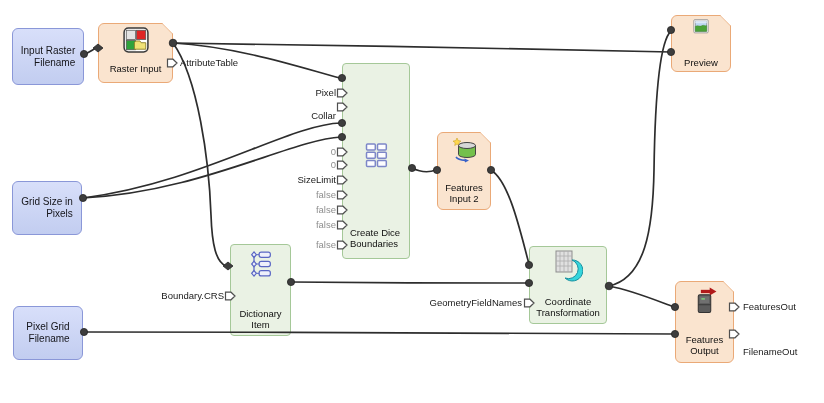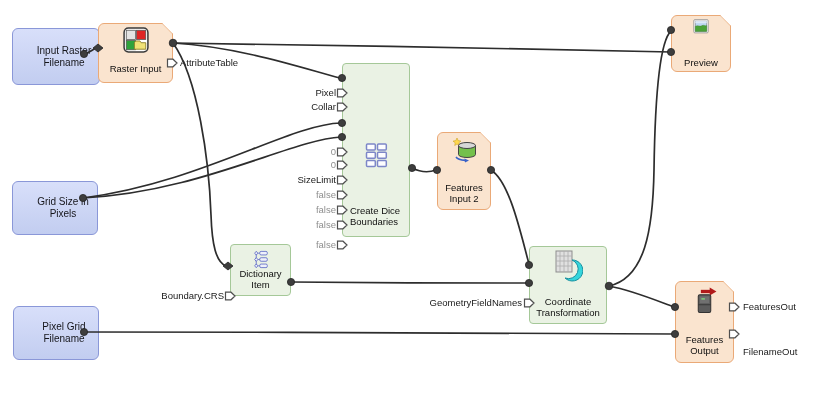--- a/index.html
+++ b/index.html
@@ -1,22 +1,22 @@
 <!DOCTYPE html>
 <html><head>
 <meta charset="utf-8">
 <style>
   html,body{margin:0;padding:0;background:#fff;}
   .canvas{position:relative;width:824px;height:403px;background:#ffffff;
           font-family:"Liberation Sans",sans-serif;overflow:hidden;}
   .srcbox{position:absolute;background:linear-gradient(#d8dffa,#c2cdf0);
           border:1px solid #8a97d8;border-radius:6px;
           display:flex;align-items:center;justify-content:center;
-          font-size:10px;line-height:12px;color:#15151a;text-align:center;
-          white-space:pre-line;padding-left:16px;}
+          font-size:10px;line-height:12px;color:#15151a;text-align:right;
+          white-space:pre-line;}
   .node{position:absolute;display:flex;flex-direction:column;align-items:center;
         box-sizing:border-box;}
   .node.orange{background:#fae4cf;border:1.3px solid #eaa977;border-radius:6px;
         clip-path:polygon(0 0,calc(100% - 11px) 0,100% 11px,100% 100%,0 100%);}
   .node.orange::after{content:'';position:absolute;top:4px;right:-4px;width:17px;height:1.3px;
         background:#eaa977;transform:rotate(45deg);}
   .node.green{background:#eaf2e4;border:1.2px solid #a5c898;border-radius:4px;}
   .caption{font-size:9.5px;line-height:10.5px;color:#101010;text-align:center;
            white-space:pre-line;}
   .spacer{flex:1;}
@@ -49,21 +49,21 @@
       <rect x="1" y="1" width="22" height="22" rx="4" fill="#ffffff" stroke="#3a3a3a" stroke-width="1.4"></rect>
       <rect x="3" y="3" width="8.5" height="8.5" fill="#e3e3e3" stroke="#555" stroke-width=".7"></rect>
       <rect x="12.5" y="3" width="8.5" height="8.5" fill="#df2424" stroke="#555" stroke-width=".7"></rect>
       <rect x="3" y="12.5" width="8.5" height="8.5" fill="#2fa33c" stroke="#555" stroke-width=".7"></rect>
       <path d="M10.5 14.5 l1.2 -1.6 h4 l1 1.6 h4.3 v6 h-10.5 z" fill="#f1e276" stroke="#8a7a22" stroke-width=".8"></path>
     </svg>
     <div class="spacer"></div>
     <div class="caption" style="margin-bottom:8px;">Raster Input</div>
   </div>
 
-  <div class="node green" style="left:342px;top:63px;width:68px;height:174px;">
+  <div class="node green" style="left:342px;top:63px;width:68px;height:196px;">
     <svg class="icon" width="27" height="26" viewBox="0 0 26 26" style="position:absolute;left:20px;top:78px;">
       <g fill="#fdfdff" stroke="#7d87c8" stroke-width="1.5">
         <rect x="3" y="2" width="8.8" height="6" rx="1"></rect>
           <rect x="14" y="2" width="8.8" height="6" rx="1"></rect>
         <rect x="3" y="10.3" width="8.8" height="6" rx="1"></rect>
           <rect x="14" y="10.3" width="8.8" height="6" rx="1"></rect>
         <rect x="3" y="18.6" width="8.8" height="6" rx="1"></rect>
           <rect x="14" y="18.6" width="8.8" height="6" rx="1"></rect>
       </g>
     </svg>
@@ -77,21 +77,21 @@
       <path d="M7.5 8.5 v9 a8.5 3 0 0 0 17 0 v-9 z" fill="#74c04c" stroke="#444" stroke-width="1"></path>
       <ellipse cx="16" cy="8.5" rx="8.5" ry="3" fill="#d7d7d7" stroke="#444" stroke-width="1"></ellipse>
       <path d="M5 20 a11 5 0 0 0 9 3.4" fill="none" stroke="#3a62c8" stroke-width="1.6"></path>
       <polygon points="14,25.4 18,23.4 13.4,21.6" fill="#3a62c8"></polygon>
     </svg>
     <div class="spacer"></div>
     <div class="caption" style="margin-bottom:5px;">Features
 Input 2</div>
   </div>
 
-  <div class="node green" style="left:230px;top:244px;width:61px;height:52px;">
+  <div class="node green" style="left:230px;top:244px;width:61px;height:92px;">
     <svg class="icon" width="24" height="28" viewBox="0 0 24 30" style="margin-top:5px;">
       <line x1="4.5" y1="5" x2="4.5" y2="25" stroke="#5a66c4" stroke-width="1.3"></line>
       <g fill="#eef0fb" stroke="#5a66c4" stroke-width="1.3">
         <polygon points="4.5,2 7,5 4.5,8 2,5"></polygon>
           <rect x="10" y="2.2" width="12" height="5.6" rx="2.2"></rect>
         <polygon points="4.5,12 7,15 4.5,18 2,15"></polygon>
           <rect x="10" y="12.2" width="12" height="5.6" rx="2.2"></rect>
         <polygon points="4.5,22 7,25 4.5,28 2,25"></polygon>
           <rect x="10" y="22.2" width="12" height="5.6" rx="2.2"></rect>
       </g>
@@ -145,21 +145,21 @@
       <line x1="7" y1="18.5" x2="19" y2="18.5" stroke="#383838" stroke-width="1"></line>
     </svg>
     <div class="spacer"></div>
     <div class="caption" style="margin-bottom:6px;">Features
 Output</div>
   </div>
 
   <div class="portlabel" style="left:180px;top:57px;">AttributeTable</div>
 
   <div class="portlabel r ital" style="left:240px;top:87px;width:96px;">Pixel</div>
-  <div class="portlabel r ital" style="left:240px;top:101px;width:96px;">Collar</div>
+  <div class="portlabel r ital" style="left:240px;top:110px;width:96px;">Collar</div>
   <div class="portlabel r ital gray" style="left:240px;top:146px;width:96px;">0</div>
   <div class="portlabel r ital gray" style="left:240px;top:159px;width:96px;">0</div>
   <div class="portlabel r" style="left:240px;top:174px;width:96px;">SizeLimit</div>
   <div class="portlabel r ital gray" style="left:240px;top:189px;width:96px;">false</div>
   <div class="portlabel r ital gray" style="left:240px;top:204px;width:96px;">false</div>
   <div class="portlabel r ital gray" style="left:240px;top:219px;width:96px;">false</div>
   <div class="portlabel r ital gray" style="left:240px;top:239px;width:96px;">false</div>
 
   <div class="portlabel r ital" style="left:118px;top:290px;width:106px;">Boundary.CRS</div>
   <div class="portlabel r" style="left:376px;top:297px;width:146px;">GeometryFieldNames</div>

